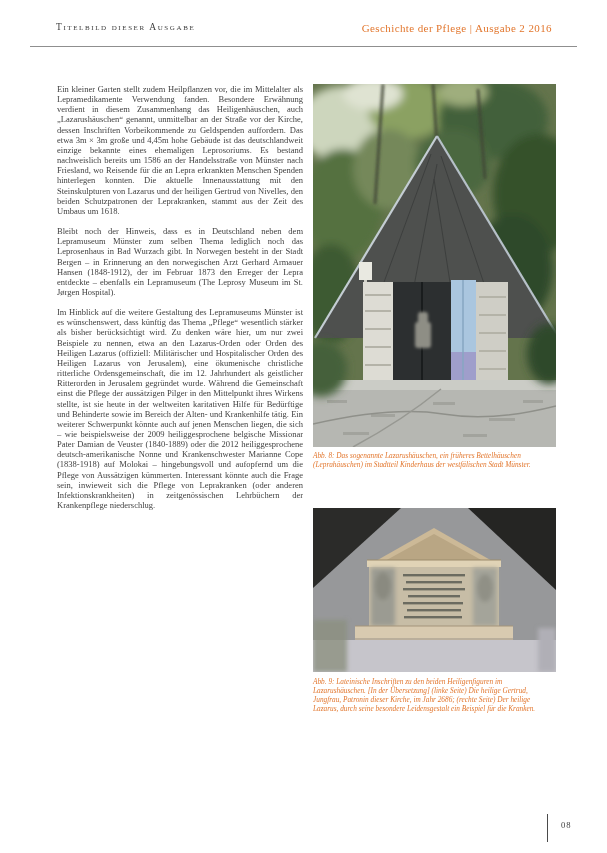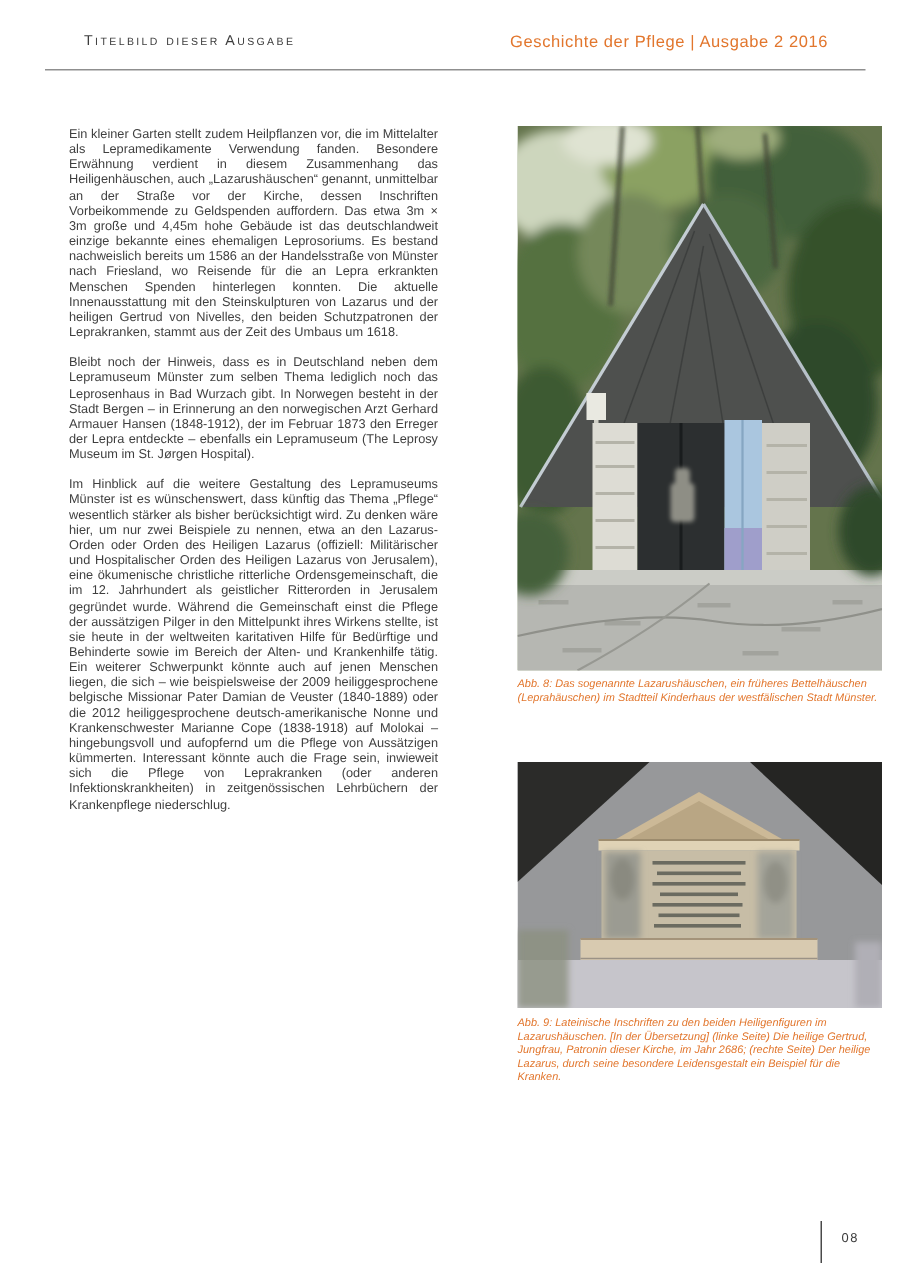--- a/index.html
+++ b/index.html
@@ -1,46 +1,46 @@
 <!DOCTYPE html>
 <html lang="de"><head>
 <meta charset="utf-8">
 <style>
   * { margin:0; padding:0; box-sizing:border-box; }
   html,body { background:#ffffff; }
   .page {
     position:relative; width:607px; height:853px; background:#ffffff;
-    font-family:Liberation Sans, sans-serif; color:#3d3d3d; overflow:hidden;
+    font-family:Liberation Serif, serif; color:#3d3d3d; overflow:hidden;
   }
   
   .hdr-left {
     position:absolute; left:56px; top:22px;
     font-size:9.5px; letter-spacing:1.6px; font-variant:small-caps;
     color:#3c3c3c;
   }
   .hdr-right {
     position:absolute; right:55px; top:22px;
     font-size:11px; letter-spacing:0.4px; color:#e2762d;
   }
   .hdr-rule {
     position:absolute; left:30px; right:30px; top:46px;
     border-top:1.6px solid #8f8f8f;
   }
   
   .col-text {
-    position:absolute; left:46px; top:84px; width:246px;
+    position:absolute; left:57px; top:84px; width:246px;
     font-size:8.5px; line-height:10.15px; text-align:justify;
     hyphens:auto; -webkit-hyphens:auto; color:#3f3f3f;
   }
   .col-text p { margin-bottom:10px; }
   .author {
     margin-top:4px; color:#e2762d; font-style:italic; font-size:8.6px;
   }
   
-  .col-fig { position:absolute; left:313px; top:84px; width:243px;margin-left:32px; }
+  .col-fig { position:absolute; left:313px; top:84px; width:243px; }
   figure { margin:0; }
   .photo { display:block; }
   .caption {
     color:#e2762d; font-style:italic; font-size:7.3px; line-height:9px;
     margin-top:5px; text-align:left;
   }
   .fig1 .caption { margin-top:4px; }
   .fig2 { position:absolute; left:0; top:424px; }
   
   .ftr-line {

